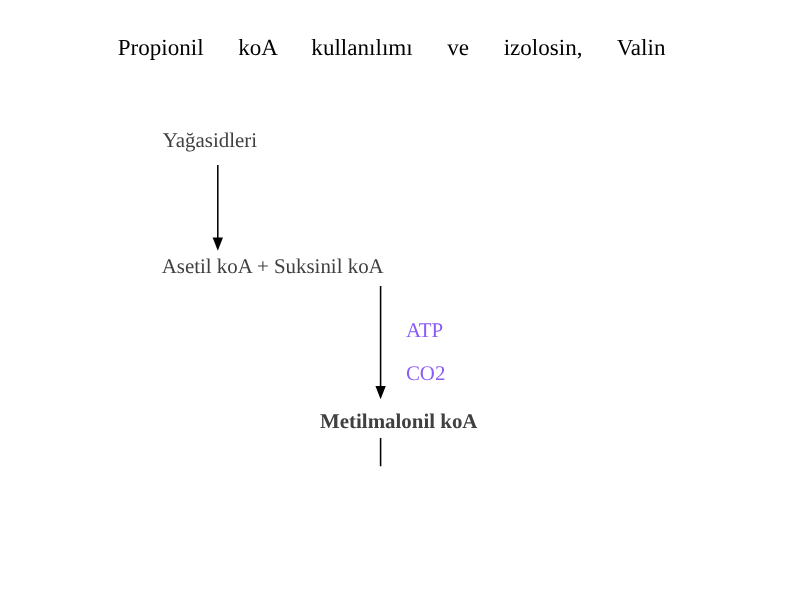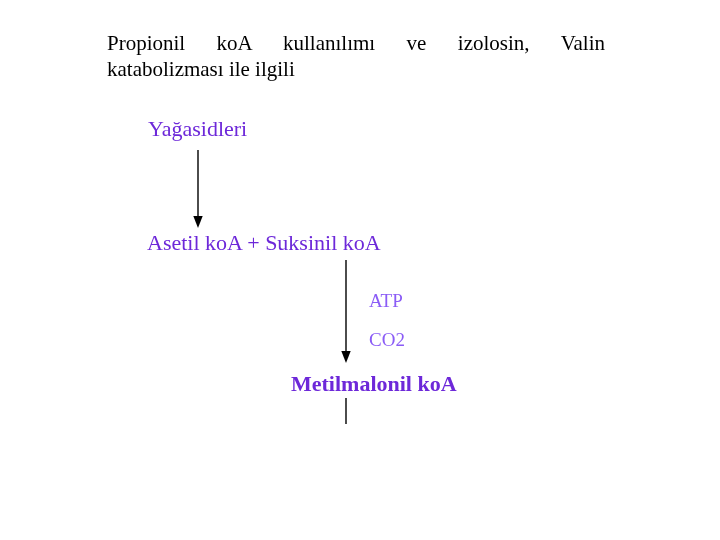--- a/index.html
+++ b/index.html
@@ -36,24 +36,24 @@
     display: block;
   }
   #slide-title .line.just {
     text-align: justify;
     text-align-last: justify;
   }
 
   
   .node {
     position: absolute;
-    font-size: 22px;
+    font-size: 19px;
     line-height: 22px;
     white-space: nowrap;
-    color: #6d28d9;
+    color: #404040;
   }
   .side-label {
     position: absolute;
     font-size: 19px;
     line-height: 23px;
     white-space: nowrap;
     color: #8b5cf6;
   }
 
   #node-yagasidleri { left: 148px; top: 118px; }
@@ -77,21 +77,20 @@
   #arrow-2 { left: 339px; top: 260px; }
   #arrow-3 { left: 339px; top: 398px; }
 </style>
 </head>
 <body>
 
 <div id="slide">
 
   <div id="slide-title">
     <span class="line just">Propionil koA kullanılımı ve izolosin, Valin</span>
-    <span class="line">katabolizması ile ilgili</span>
   </div>
 
   <div class="node" id="node-yagasidleri">Yağasidleri</div>
 
   <div class="arrow" id="arrow-1">
     <svg width="14" height="80" viewBox="0 0 14 80" xmlns="http://www.w3.org/2000/svg">
       <line x1="7" y1="0" x2="7" y2="68" stroke="#000000" stroke-width="1.4"></line>
       <polygon points="2.3,66 11.7,66 7,78" fill="#000000"></polygon>
     </svg>
   </div>

